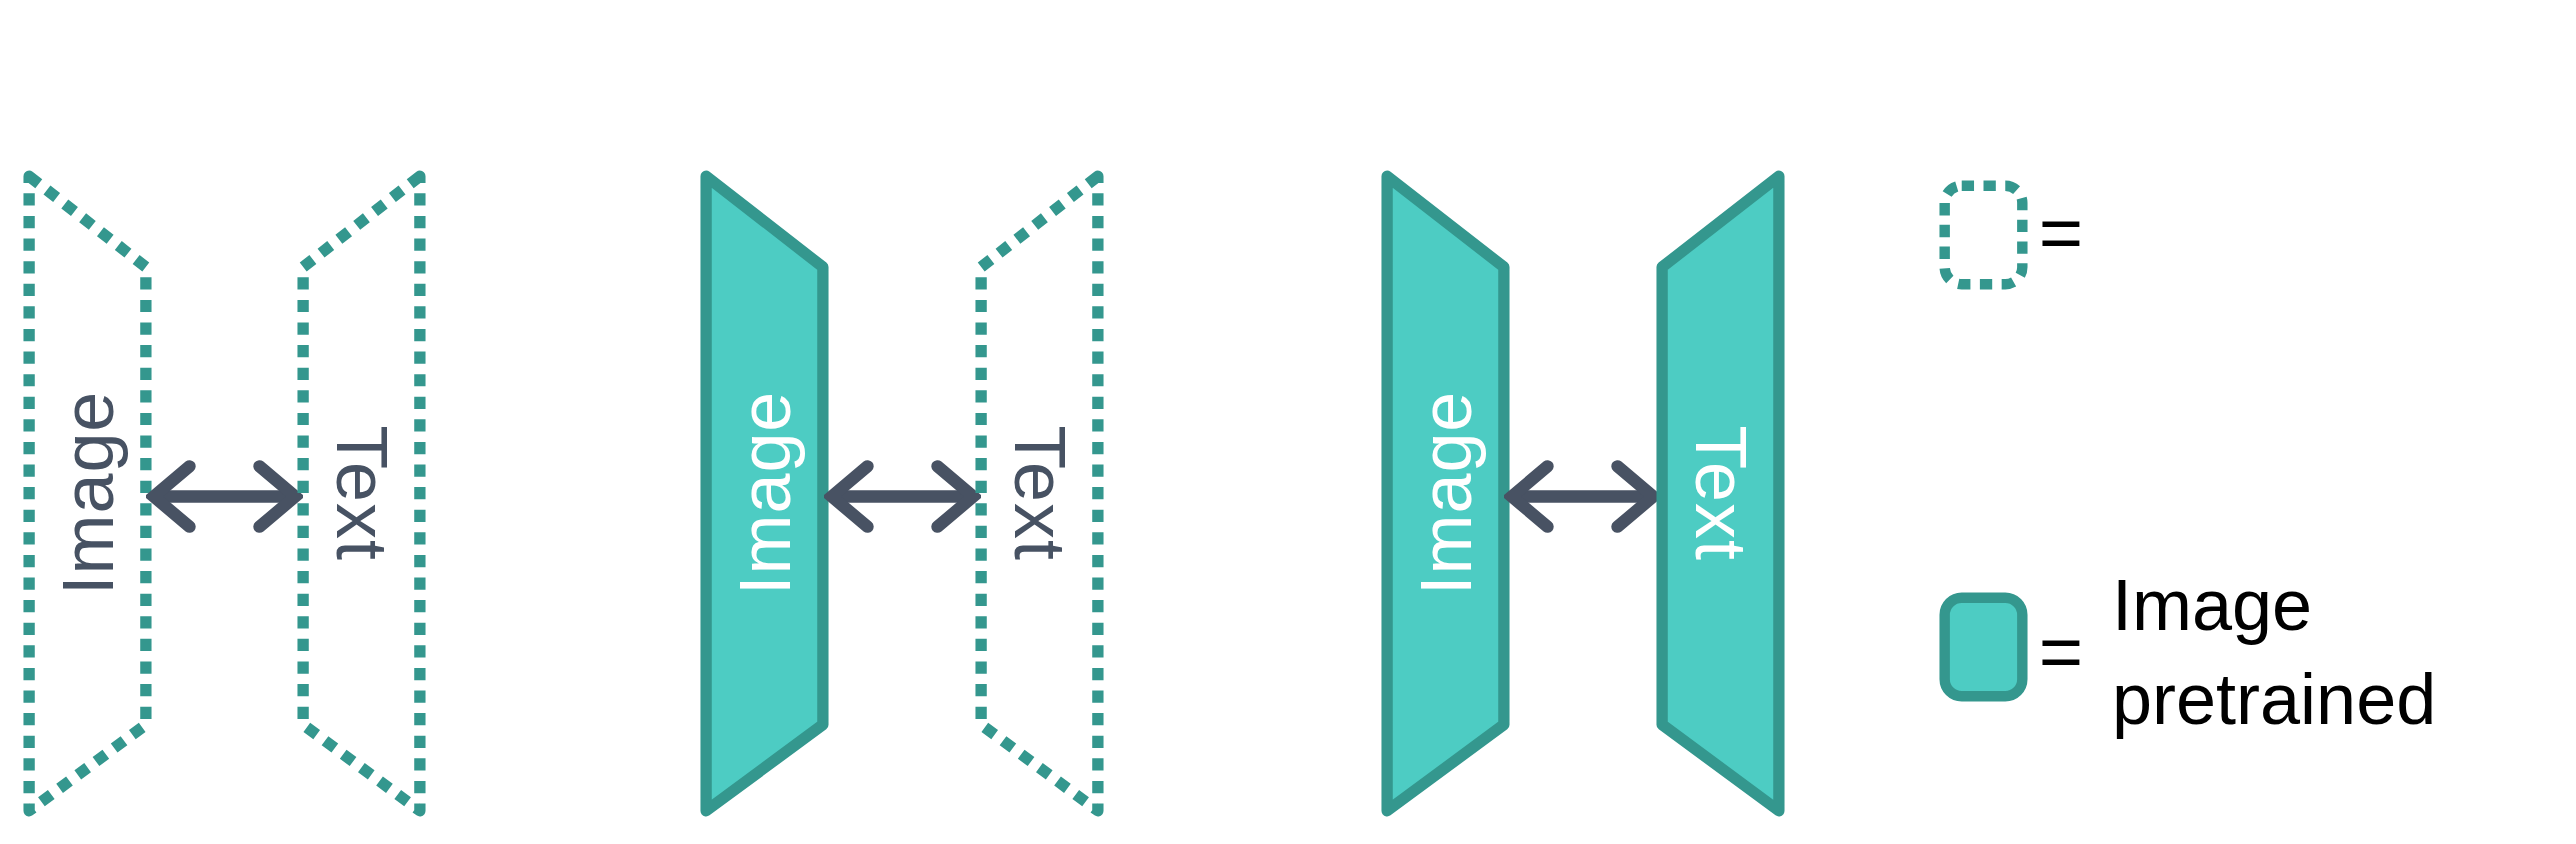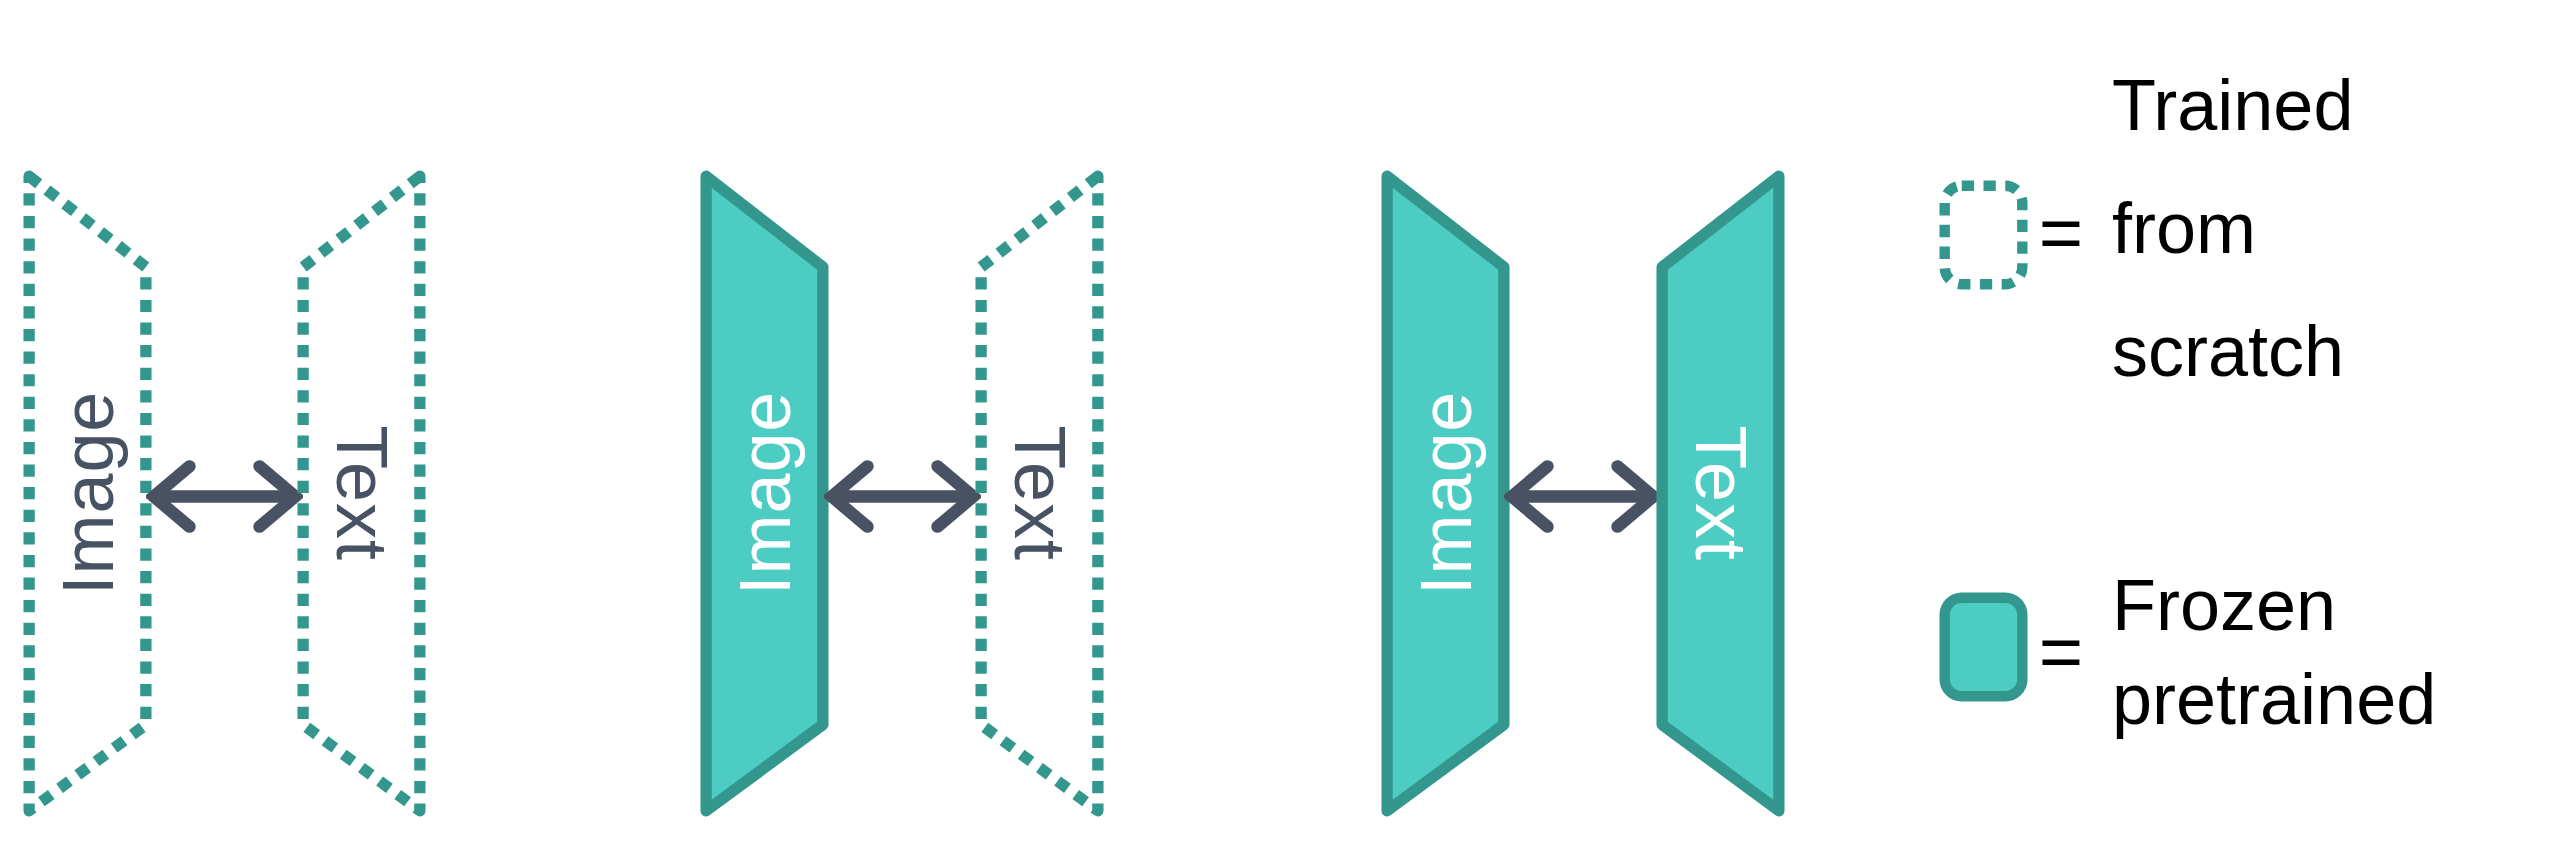--- a/index.html
+++ b/index.html
@@ -125,22 +125,21 @@
 
   <svg class="trap frozen" style="left:1656px;" viewBox="0 0 137 687">
     <path d="M 130.5 6.5 L 6.5 103 L 6.5 589 L 130.5 680.5 Z"></path>
   </svg>
   <div class="enc-label rot-cw lbl-white" style="left:1485px;top:446px;">Text</div>
 
   <svg class="legend-icon scratch" style="left:1939px;top:180px;" viewBox="0 0 94 116">
     <rect x="6" y="6" width="82" height="104" rx="18" ry="18"></rect>
   </svg>
   <div class="equals" style="left:2023px;top:186px;">=</div>
-  <div class="legend-label first">Trained from scratch</div>
 
   <svg class="legend-icon frozen" style="left:1939px;top:592px;" viewBox="0 0 94 116">
     <rect x="6" y="6" width="82" height="104" rx="18" ry="18"></rect>
   </svg>
   <div class="equals" style="left:2023px;top:605px;">=</div>
-  <div class="legend-label second">Frozen pretrained</div>
+  <div class="legend-label second">Image pretrained</div>
 
 </div>
 
 
 </body></html>

